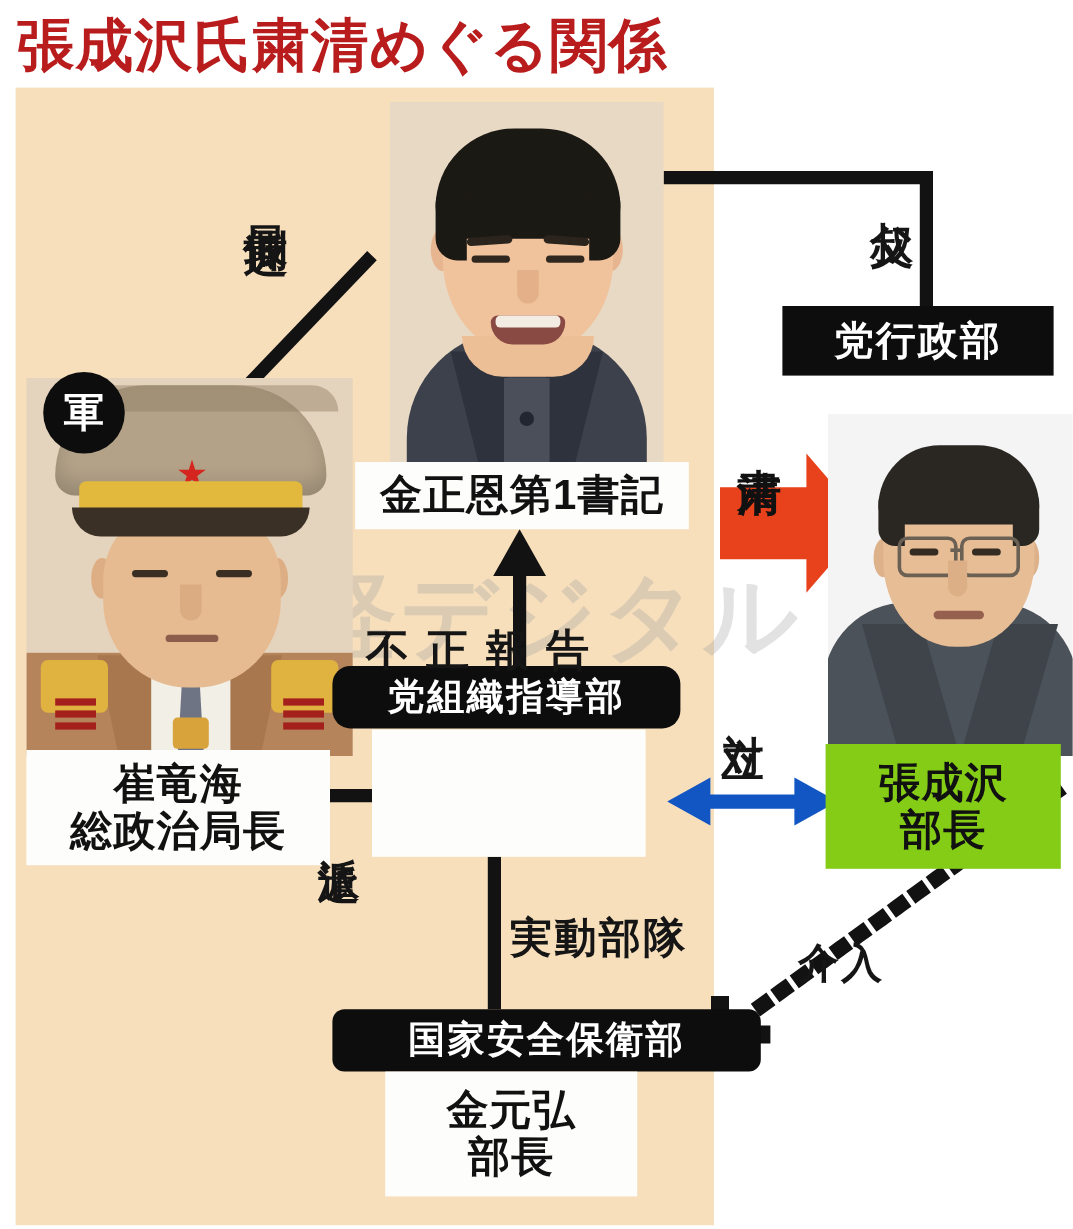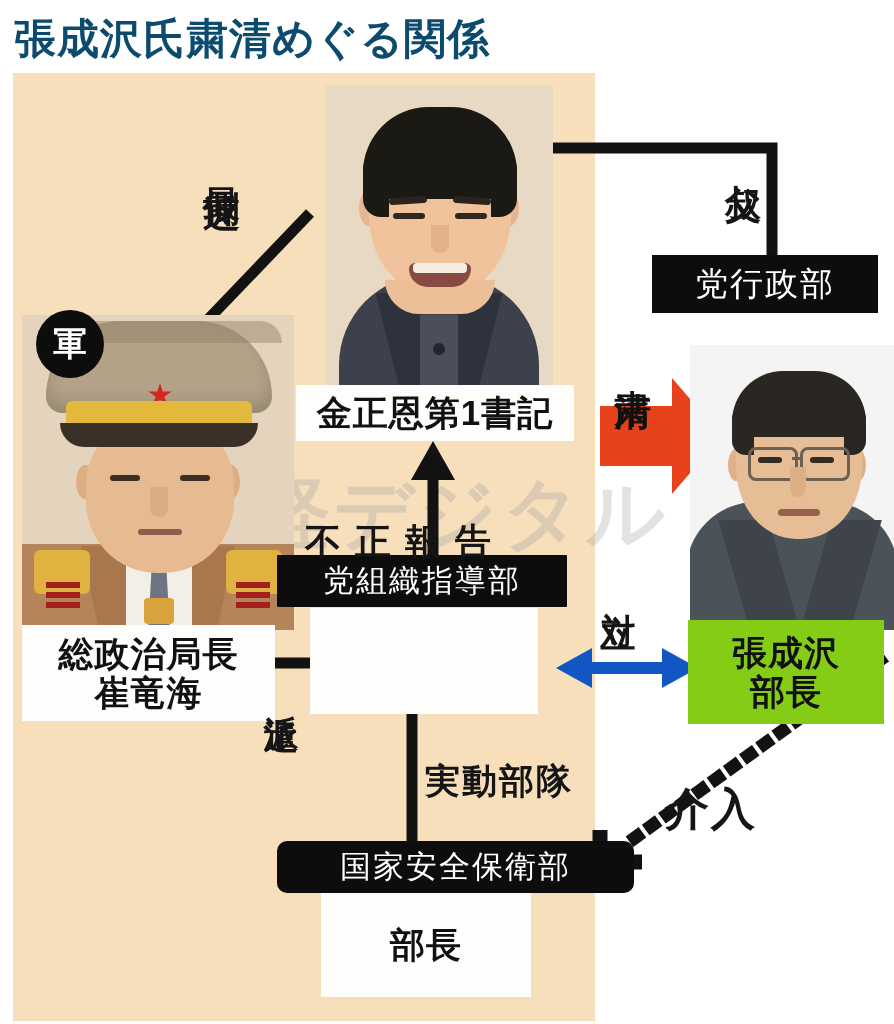--- a/index.html
+++ b/index.html
@@ -4,21 +4,21 @@
 <style>
   html,body{margin:0;padding:0;background:#ffffff;}
   body{
     width:894px;height:1024px;position:relative;overflow:hidden;
     font-family:"Liberation Sans","DejaVu Sans",sans-serif;
     color:#111;
   }
   
   #title{
     position:absolute;left:14px;top:10px;width:860px;height:58px;
-    font-size:42px;font-weight:bold;letter-spacing:1px;color:#0c4a6e;
+    font-size:48px;font-weight:bold;letter-spacing:1px;color:#b91c1c;
     line-height:58px;white-space:nowrap;
   }
   
   #panel{
     position:absolute;left:13px;top:73px;width:582px;height:948px;
     background:#f7dfbc;
   }
   
   #watermark{
     position:absolute;left:170px;top:468px;width:700px;height:90px;
@@ -123,51 +123,51 @@
   #jst .earR{position:absolute;right:28px;top:104px;width:16px;height:32px;background:#ddb189;border-radius:50%;}
   #jst .gl{position:absolute;top:102px;width:44px;height:28px;border:3px solid #6b6054;border-radius:8px;}
   #jst .glL{left:58px;} #jst .glR{left:110px;}
   #jst .glbridge{position:absolute;left:102px;top:112px;width:10px;height:3px;background:#6b6054;}
   #jst .eyeL{position:absolute;left:68px;top:112px;width:24px;height:6px;background:#342b22;border-radius:3px;}
   #jst .eyeR{position:absolute;left:120px;top:112px;width:24px;height:6px;background:#342b22;border-radius:3px;}
   #jst .nose{position:absolute;left:100px;top:122px;width:16px;height:30px;background:#dcaf87;border-radius:0 0 9px 9px;}
   #jst .mouth{position:absolute;left:88px;top:164px;width:42px;height:7px;background:#96604f;border-radius:4px;}
   
   .blackbox{
-    position:absolute;background:#0d0d0d;color:#fff;font-weight:normal;
+    position:absolute;background:#0d0d0d;color:#fff;font-weight:bold;
     display:flex;align-items:center;justify-content:center;
     letter-spacing:2px;
   }
   .whitebox{
     position:absolute;background:#fdfdfc;color:#111;font-weight:bold;
     display:flex;flex-direction:column;align-items:center;justify-content:center;
     letter-spacing:1px;line-height:1.12;
   }
   #box-party-admin{left:652px;top:255px;width:226px;height:58px;font-size:33px;}
-  #box-org{left:277px;top:555px;width:290px;height:52px;font-size:31px;border-radius:1px;}
+  #box-org{left:277px;top:555px;width:290px;height:52px;font-size:31px;border-radius:15px;}
   #box-security{left:277px;top:841px;width:357px;height:52px;font-size:31px;border-radius:10px;}
   #box-kju-label{left:296px;top:385px;width:278px;height:56px;font-size:35px;}
   #box-cry-label{left:22px;top:625px;width:253px;height:96px;font-size:35px;}
   #box-cho-label{left:310px;top:608px;width:228px;height:106px;font-size:35px;}
   #box-kwh-label{left:321px;top:893px;width:210px;height:104px;font-size:35px;}
   #box-jst-label{left:688px;top:620px;width:196px;height:104px;font-size:35px;background:#84cc16;}
   
   .vlabel{
     position:absolute;writing-mode:vertical-rl;text-orientation:upright;
     font-weight:bold;color:#151515;letter-spacing:3px;white-space:nowrap;
   }
   .hlabel{position:absolute;font-weight:bold;color:#151515;white-space:nowrap;}
   #lbl-sokkin{left:196px;top:158px;font-size:37px;}
   #lbl-ojii{left:718px;top:155px;font-size:36px;}
   #lbl-shukusei{left:607px;top:360px;font-size:37px;color:#111;}
   #lbl-tairitsu{left:594px;top:583px;font-size:35px;}
   #lbl-haken{left:257px;top:687px;font-size:35px;}
   #lbl-fusei{left:305px;top:482px;font-size:36px;letter-spacing:14px;margin-top:36px;}
   #lbl-jitsudo{left:425px;top:758px;font-size:35px;letter-spacing:2px;}
-  #lbl-kainyu{left:665px;top:780px;font-size:44px;letter-spacing:2px;}
+  #lbl-kainyu{left:665px;top:780px;font-size:34px;letter-spacing:2px;}
   
   #badge-gun{
     position:absolute;left:36px;top:310px;width:68px;height:68px;border-radius:50%;
     background:#0d0d0d;color:#fff;font-weight:bold;font-size:34px;
     display:flex;align-items:center;justify-content:center;
   }
   
   #wires{position:absolute;left:0;top:0;width:894px;height:1024px;pointer-events:none;}
 </style>
 </head>
@@ -277,28 +277,29 @@
 
 <div class="blackbox" id="box-org">党組織指導部</div>
 
 <div class="blackbox" id="box-security">国家安全保衛部</div>
 
 <div class="whitebox" id="box-kju-label">
   <span>金正恩第1書記</span>
 </div>
 
 <div class="whitebox" id="box-cry-label">
+  <span>崔竜海</span>
   <span>総政治局長</span>
-  <span>崔竜海</span>
 </div>
 
 <div class="whitebox" id="box-cho-label">
 </div>
 
 <div class="whitebox" id="box-kwh-label">
+  <span>金元弘</span>
   <span>部長</span>
 </div>
 
 <div class="whitebox" id="box-jst-label">
   <span>張成沢</span>
   <span>部長</span>
 </div>
 
 <div class="vlabel" id="lbl-sokkin">最側近</div>
 <div class="vlabel" id="lbl-ojii">叔父</div>

